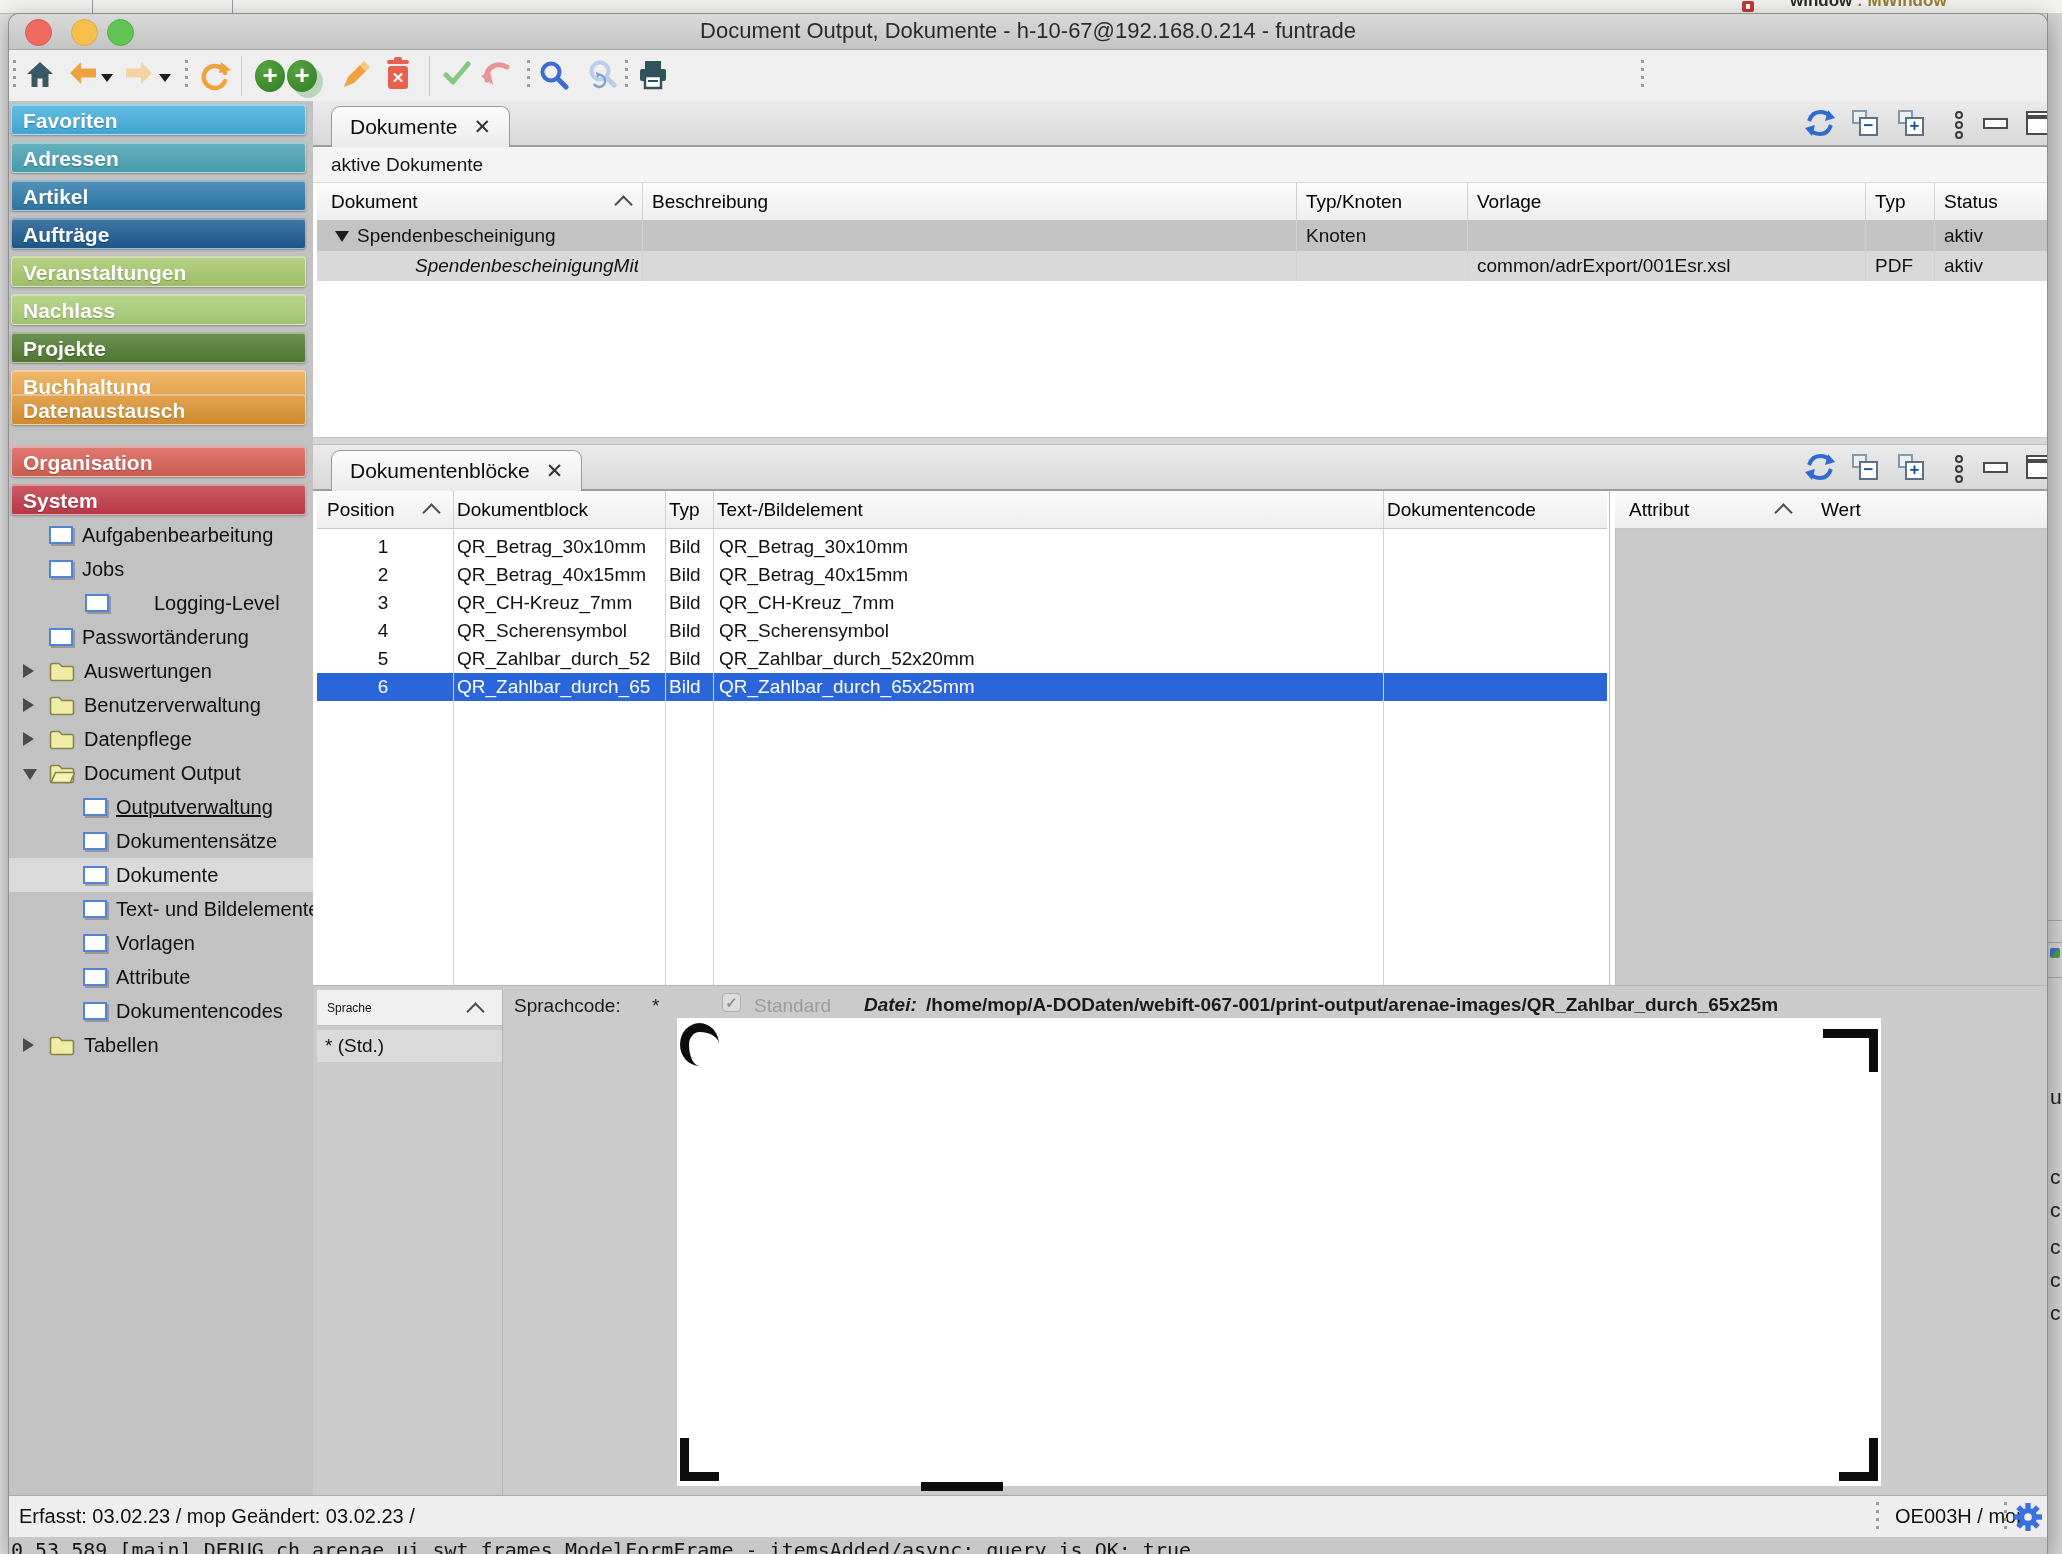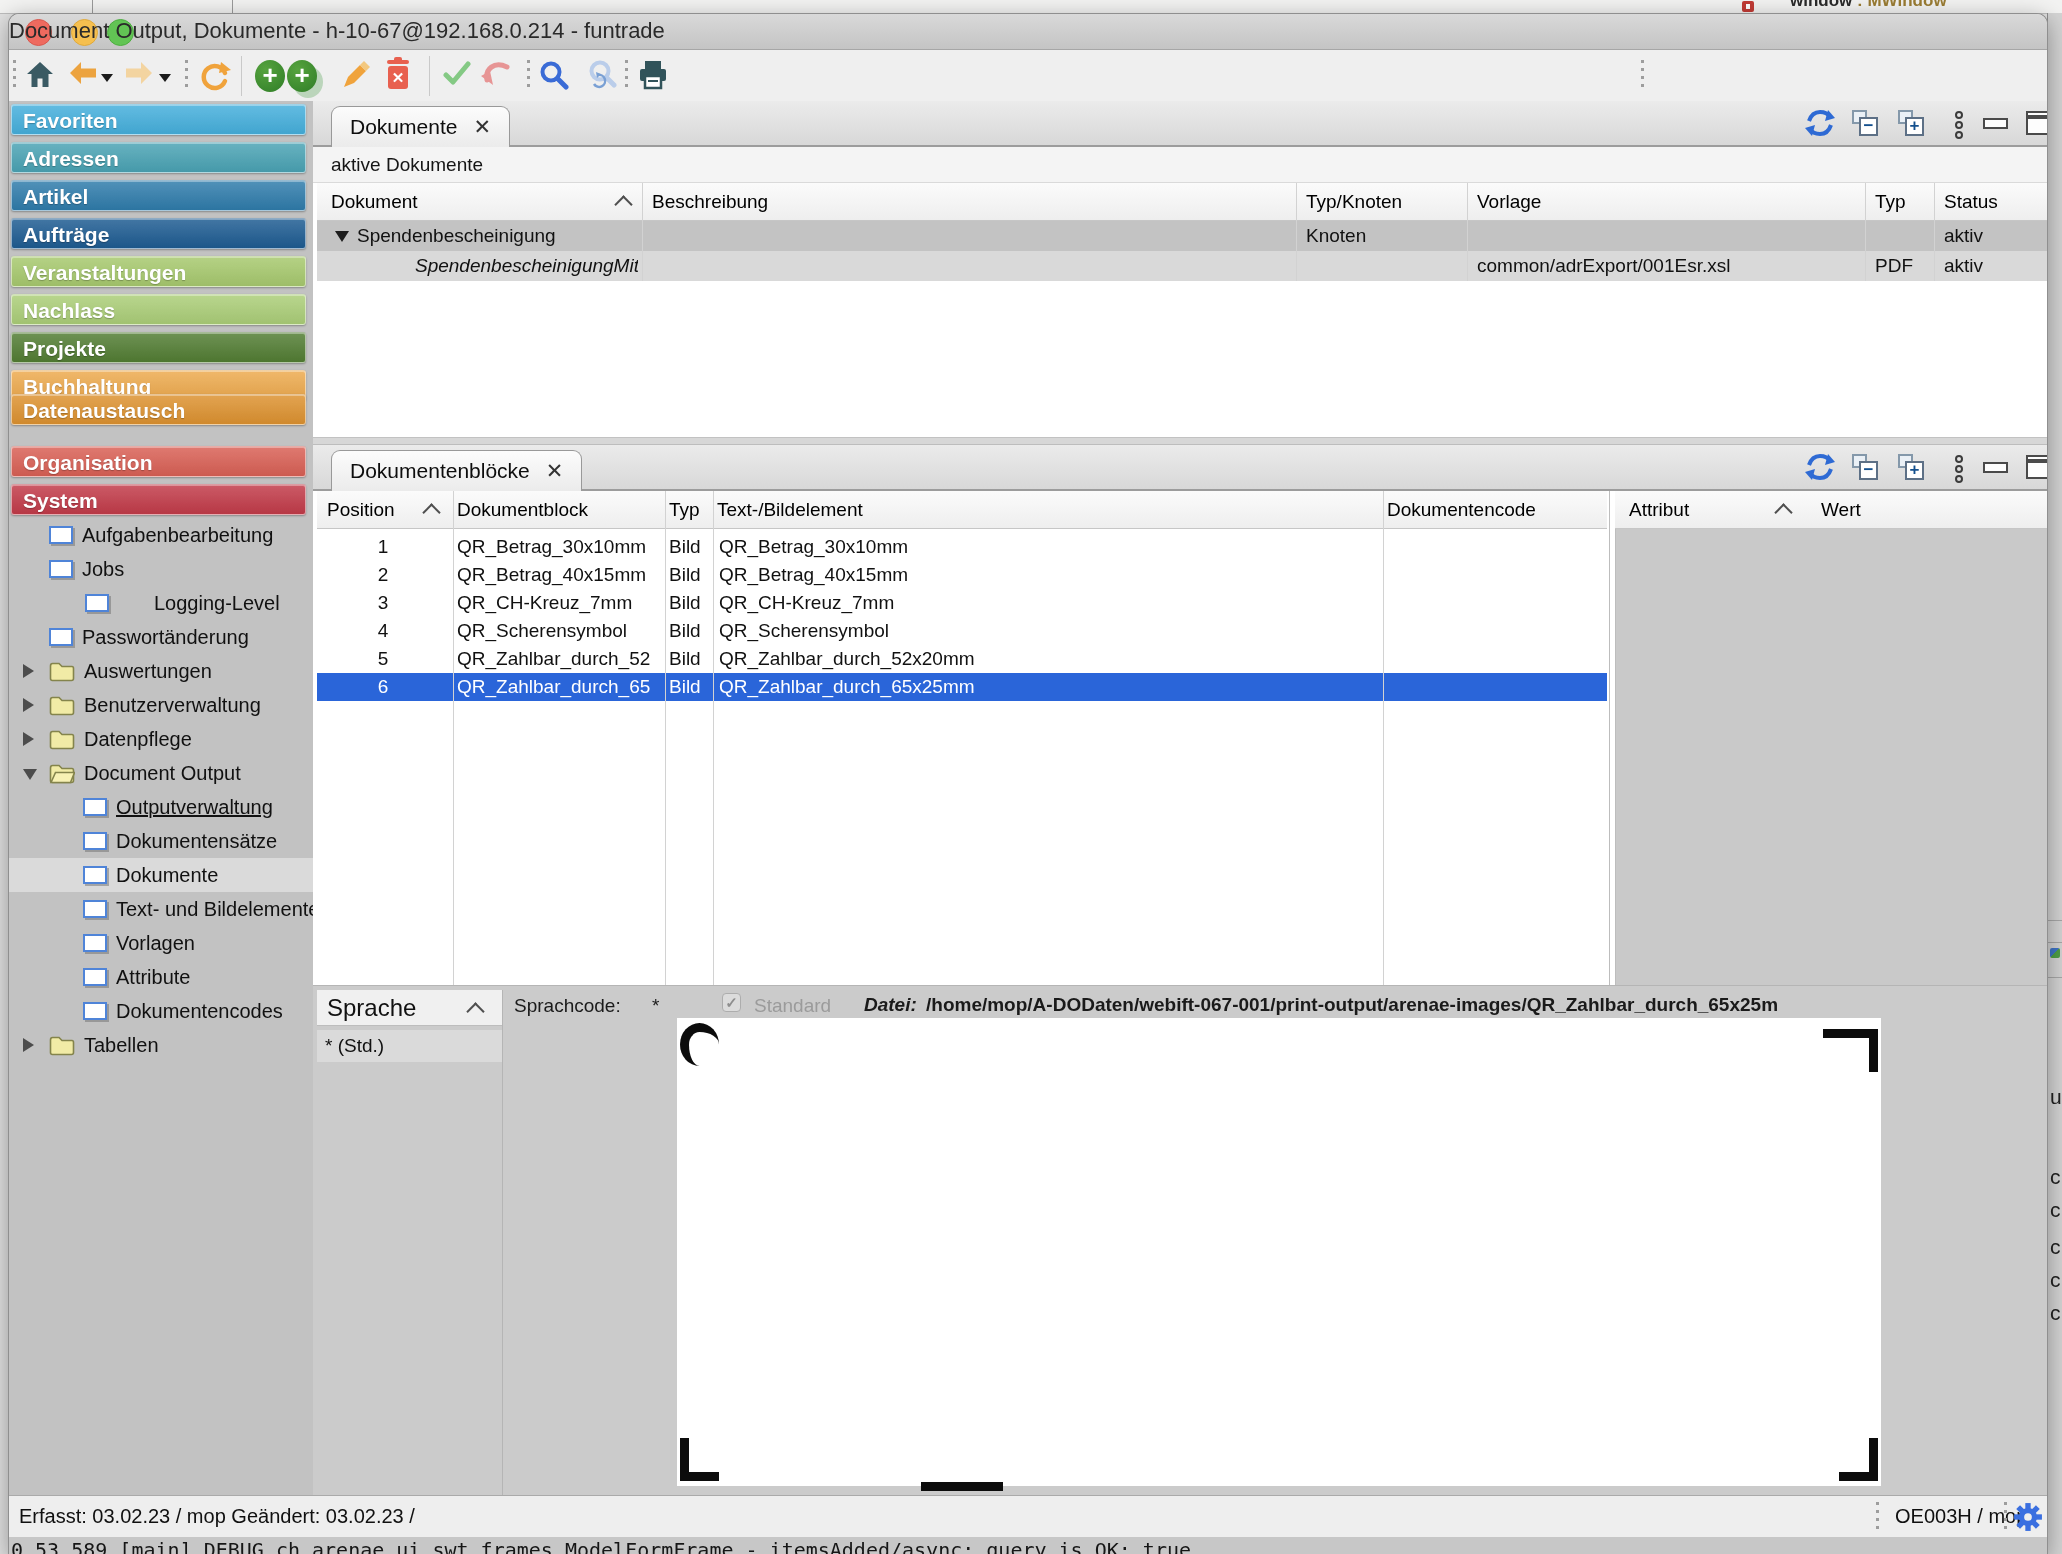--- a/index.html
+++ b/index.html
@@ -19,21 +19,21 @@
   .sliver-ico{position:absolute;left:2px;top:935px;width:10px;height:10px;background:linear-gradient(135deg,#3f74c6 50%,#4f9e46 50%);border-radius:2px;}
   
   .window{position:absolute;left:8px;top:13px;width:2038px;height:1541px;background:#ececec;
           border:1px solid #8f8f8f;border-bottom:none;border-radius:11px 11px 0 0;overflow:hidden;
           box-shadow:0 6px 24px rgba(0,0,0,.35);}
   .titlebar{position:absolute;left:0;top:0;right:0;height:35px;background:linear-gradient(#d9d9d9,#c4c4c4);border-bottom:1px solid #a6a6a6;}
   .tl{position:absolute;top:5px;width:25px;height:25px;border-radius:50%;}
   .tl.red{left:16px;background:#ee6a5f;border:1px solid #d8584e;}
   .tl.yellow{left:62px;background:#f5bf4f;border:1px solid #dfa93c;}
   .tl.green{left:98px;background:#62c454;border:1px solid #4eae41;}
-  .win-title{position:absolute;left:0;right:0;top:0;height:35px;line-height:34px;text-align:left;font-size:22px;color:#2a2a2a;}
+  .win-title{position:absolute;left:0;right:0;top:0;height:35px;line-height:34px;text-align:center;font-size:22px;color:#2a2a2a;}
   
   .toolbar{position:absolute;left:0;top:36px;right:0;height:51px;background:#efefef;border-bottom:1px solid #cfcfcf;}
   .tb{position:absolute;top:10px;width:32px;height:32px;}
   .dots{position:absolute;top:10px;width:6px;height:32px;
         background:repeating-linear-gradient(to bottom,#9d9d9d 0 3px,transparent 3px 8px);background-size:3px 100%;background-repeat:no-repeat;background-position:center;}
   .tbline{position:absolute;top:6px;width:1px;height:40px;background:#c9c9c9;}
   .mini-tri{position:absolute;top:24px;width:0;height:0;border-left:6px solid transparent;border-right:6px solid transparent;border-top:8px solid #1b1b1b;}
   .plus-circle{border-radius:50%;background:radial-gradient(circle at 35% 30%,#56a33e,#2f7d27);width:30px;height:32px;color:#fff;font-size:26px;font-weight:700;text-align:center;line-height:30px;}
   .plus-ghost{position:absolute;left:6px;top:6px;width:30px;height:32px;border-radius:50%;background:#8fbf8f;opacity:.55;}
   .trash{position:relative;width:26px;height:30px;}
@@ -91,21 +91,21 @@
   .row-dark{background:#c3c3c3;}
   .row-light{background:#d9d9d9;}
   .row-sel{background:#2a65d9;color:#fff;}
   .tri-d-sm{display:inline-block;width:0;height:0;border-left:7px solid transparent;border-right:7px solid transparent;border-top:11px solid #1d1d1d;margin-right:8px;}
   .vline{position:absolute;width:1px;background:#d2d2d2;}
   .splitter{position:absolute;left:0;right:0;height:8px;background:#d7d7d7;border-top:1px solid #c2c2c2;border-bottom:1px solid #bdbdbd;box-sizing:border-box;}
   .attr-body{position:absolute;left:1302px;width:432px;background:#c9c9c9;border-left:1px solid #bdbdbd;}
   
   .detail{position:absolute;left:0;right:0;top:884px;bottom:0;background:#cbcbcb;border-top:1px solid #b5b5b5;}
   .sp-head{position:absolute;left:4px;top:4px;width:185px;height:36px;background:#f0f0f0;border-bottom:1px solid #bdbdbd;
-           font-size:24px;line-height:36px;padding-left:10px;box-sizing:border-box;}
+           font-size:12px;line-height:36px;padding-left:10px;box-sizing:border-box;}
   .sp-row{position:absolute;left:4px;top:44px;width:185px;height:32px;background:#dadada;font-size:19px;line-height:32px;padding-left:8px;box-sizing:border-box;}
   .lbl{position:absolute;font-size:19px;color:#1a1a1a;white-space:nowrap;}
   .lbl.gray{color:#9b9b9b;}
   .chk{position:absolute;width:19px;height:19px;background:#dcdcdc;border:1px solid #adadad;border-radius:4px;box-sizing:border-box;
        color:#8e8e8e;font-size:15px;font-weight:700;text-align:center;line-height:17px;}
   .preview{position:absolute;left:364px;top:32px;width:1204px;height:468px;background:#fff;}
   .crop{position:absolute;width:30px;height:34px;}
   .crop.tl{left:3px;top:5px;border-left:9px solid #0c0c0c;border-top:9px solid #0c0c0c;}
   .crop.tr{right:3px;top:11px;border-right:9px solid #0c0c0c;border-top:9px solid #0c0c0c;width:46px;}
   .crop.bl{left:3px;bottom:5px;border-left:9px solid #0c0c0c;border-bottom:9px solid #0c0c0c;}

